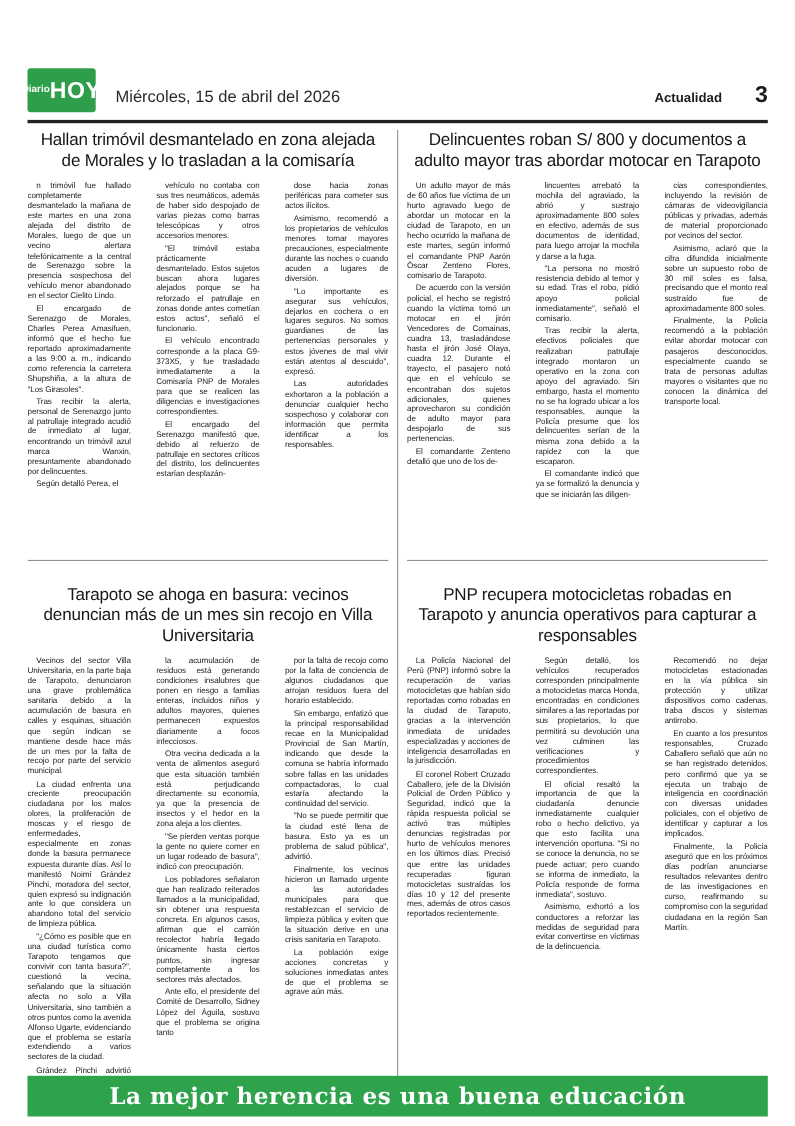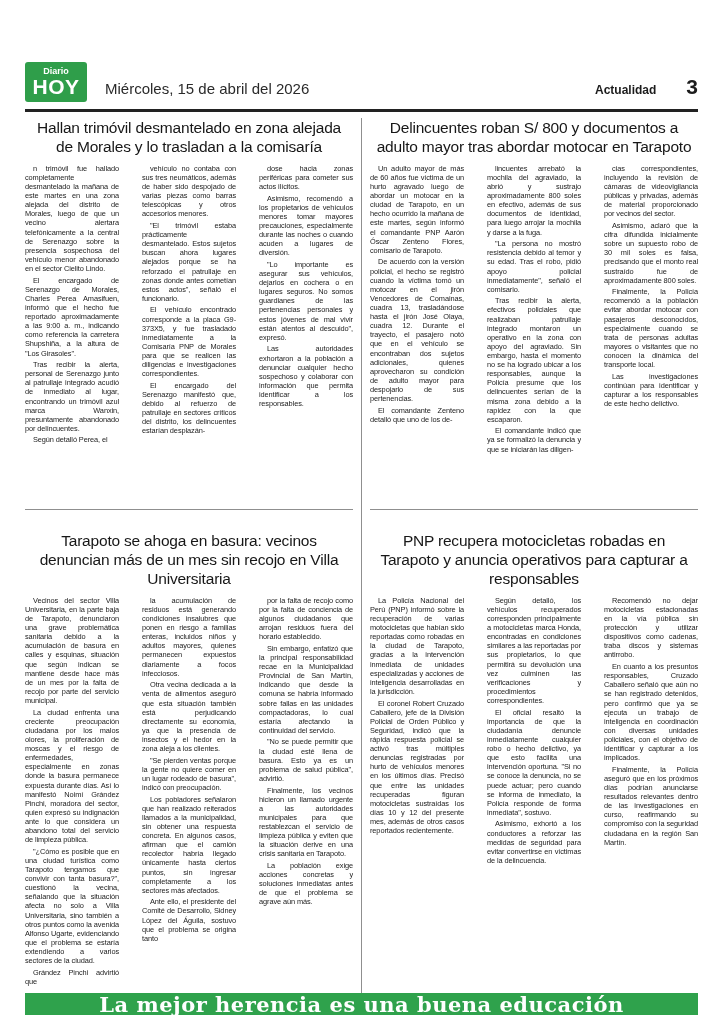--- a/index.html
+++ b/index.html
@@ -12,21 +12,21 @@
   html,body{margin:0;padding:0;background:#fff;}
   .page{
     width:723px;height:1024px;background:#ffffff;position:relative;
     padding:0 25px;overflow:hidden;
     font-family:"Liberation Sans", sans-serif;color:var(--ink);
   }
   
   .masthead{display:flex;align-items:flex-end;padding-top:38px;padding-bottom:7px;}
   .logo{
     width:62px;height:40px;background:var(--brand-green);border-radius:3px;
-    display:flex;flex-direction:column;align-items:center;justify-content:center;
+    display:flex;flex-direction:row;align-items:center;justify-content:center;
     color:#fff;flex:0 0 auto;
   }
   .logo-top{font-size:9px;font-weight:bold;line-height:1.1;}
   .logo-main{font-size:21px;font-weight:bold;line-height:1;letter-spacing:.5px;}
   .edition-date{margin-left:18px;font-size:15px;color:#2a2a2a;padding-bottom:5px;margin-top:42px;}
   .masthead-right{margin-left:auto;display:flex;align-items:baseline;padding-bottom:3px;}
   .section-title{font-weight:bold;font-size:12px;}
   .page-number{font-weight:bold;font-size:21px;margin-left:30px;}
   .masthead-rule{border:0;border-top:3px solid #222;margin:0;}
   
@@ -42,21 +42,21 @@
     margin:3px 2px 7px;color:#171717;letter-spacing:-.2px;
   }
   .cols{display:flex;gap:23px;flex:1;min-height:0;overflow:hidden;}
   .col{
     flex:1;min-width:0;overflow:hidden;text-align:justify;
     font-size:7.4px;line-height:1.23;letter-spacing:-.1px;color:#222;
   }
   .para{margin:0 0 2.5px;text-indent:8px;}
   
   .banner{
-    position:absolute;left:25px;right:25px;bottom:9px;height:22px;
+    position:absolute;left:25px;right:25px;bottom:9px;height:37px;
     background:var(--banner-green);display:flex;align-items:center;justify-content:center;
   }
   .banner-text{
     font-family:"DejaVu Serif", serif;font-weight:bold;font-size:21px;
     color:#ffffff;letter-spacing:.5px;white-space:nowrap;
   }
 </style>
 </head>
 <body>
 
@@ -143,21 +143,20 @@
           <div class="col">
               <p class="para">lincuentes arrebató la mochila del agraviado, la abrió y sustrajo aproximadamente 800 soles en efectivo, además de sus documentos de identidad, para luego arrojar la mochila y darse a la fuga.</p>
               <p class="para">"La persona no mostró resistencia debido al temor y su edad. Tras el robo, pidió apoyo policial inmediatamente", señaló el comisario.</p>
               <p class="para">Tras recibir la alerta, efectivos policiales que realizaban patrullaje integrado montaron un operativo en la zona con apoyo del agraviado. Sin embargo, hasta el momento no se ha logrado ubicar a los responsables, aunque la Policía presume que los delincuentes serían de la misma zona debido a la rapidez con la que escaparon.</p>
               <p class="para">El comandante indicó que ya se formalizó la denuncia y que se iniciarán las diligen-</p>
             </div>
           <div class="col">
               <p class="para">cias correspondientes, incluyendo la revisión de cámaras de videovigilancia públicas y privadas, además de material proporcionado por vecinos del sector.</p>
               <p class="para">Asimismo, aclaró que la cifra difundida inicialmente sobre un supuesto robo de 30 mil soles es falsa, precisando que el monto real sustraído fue de aproximadamente 800 soles.</p>
               <p class="para">Finalmente, la Policía recomendó a la población evitar abordar motocar con pasajeros desconocidos, especialmente cuando se trata de personas adultas mayores o visitantes que no conocen la dinámica del transporte local.</p>
-              <p class="para">Las investigaciones continúan para identificar y capturar a los responsables de este hecho delictivo.</p>
             </div>
         </div>
       </article>
       <hr class="hdivider">
       <article class="story row-bottom">
         <h2 class="headline">PNP recupera motocicletas robadas en Tarapoto y anuncia operativos para capturar a responsables</h2>
         <div class="cols">
           <div class="col">
               <p class="para">La Policía Nacional del Perú (PNP) informó sobre la recuperación de varias motocicletas que habían sido reportadas como robadas en la ciudad de Tarapoto, gracias a la intervención inmediata de unidades especializadas y acciones de inteligencia desarrolladas en la jurisdicción.</p>
               <p class="para">El coronel Robert Cruzado Caballero, jefe de la División Policial de Orden Público y Seguridad, indicó que la rápida respuesta policial se activó tras múltiples denuncias registradas por hurto de vehículos menores en los últimos días. Precisó que entre las unidades recuperadas figuran motocicletas sustraídas los días 10 y 12 del presente mes, además de otros casos reportados recientemente.</p>

